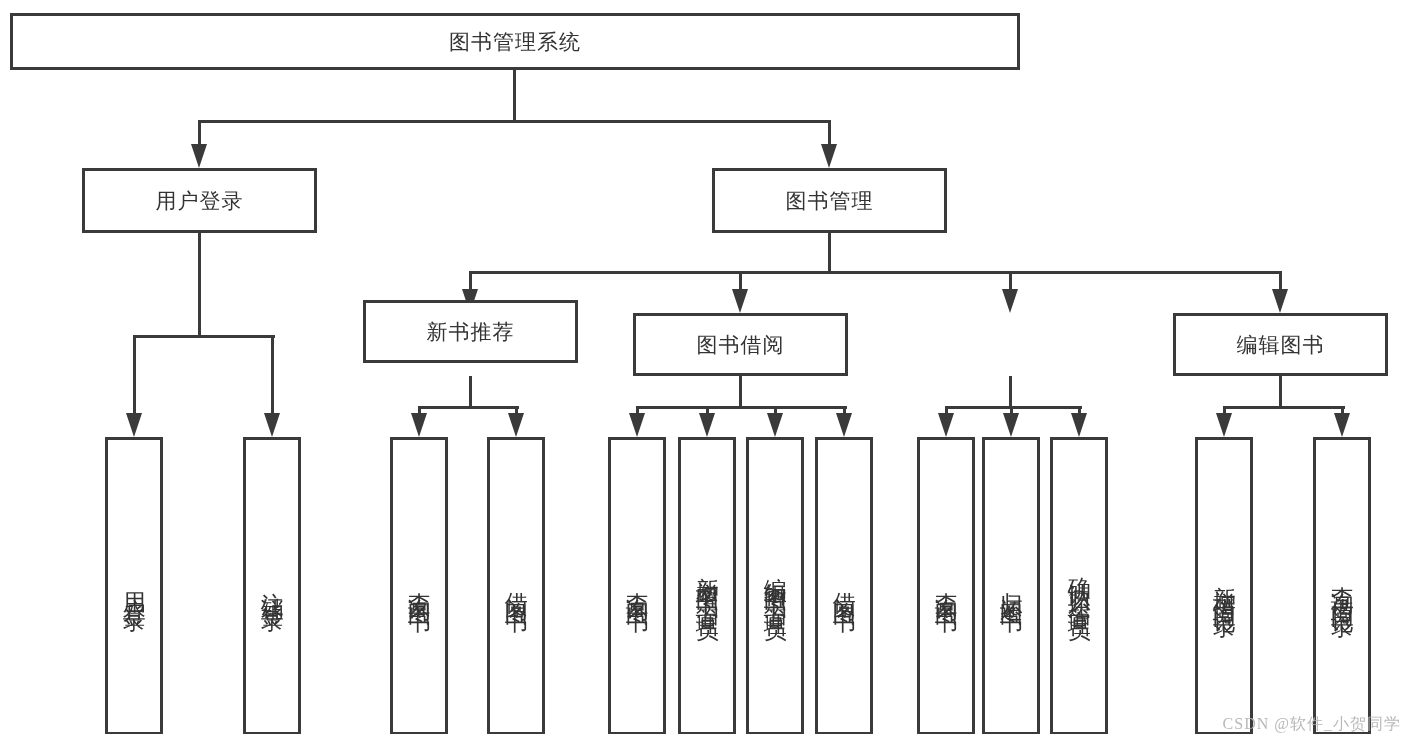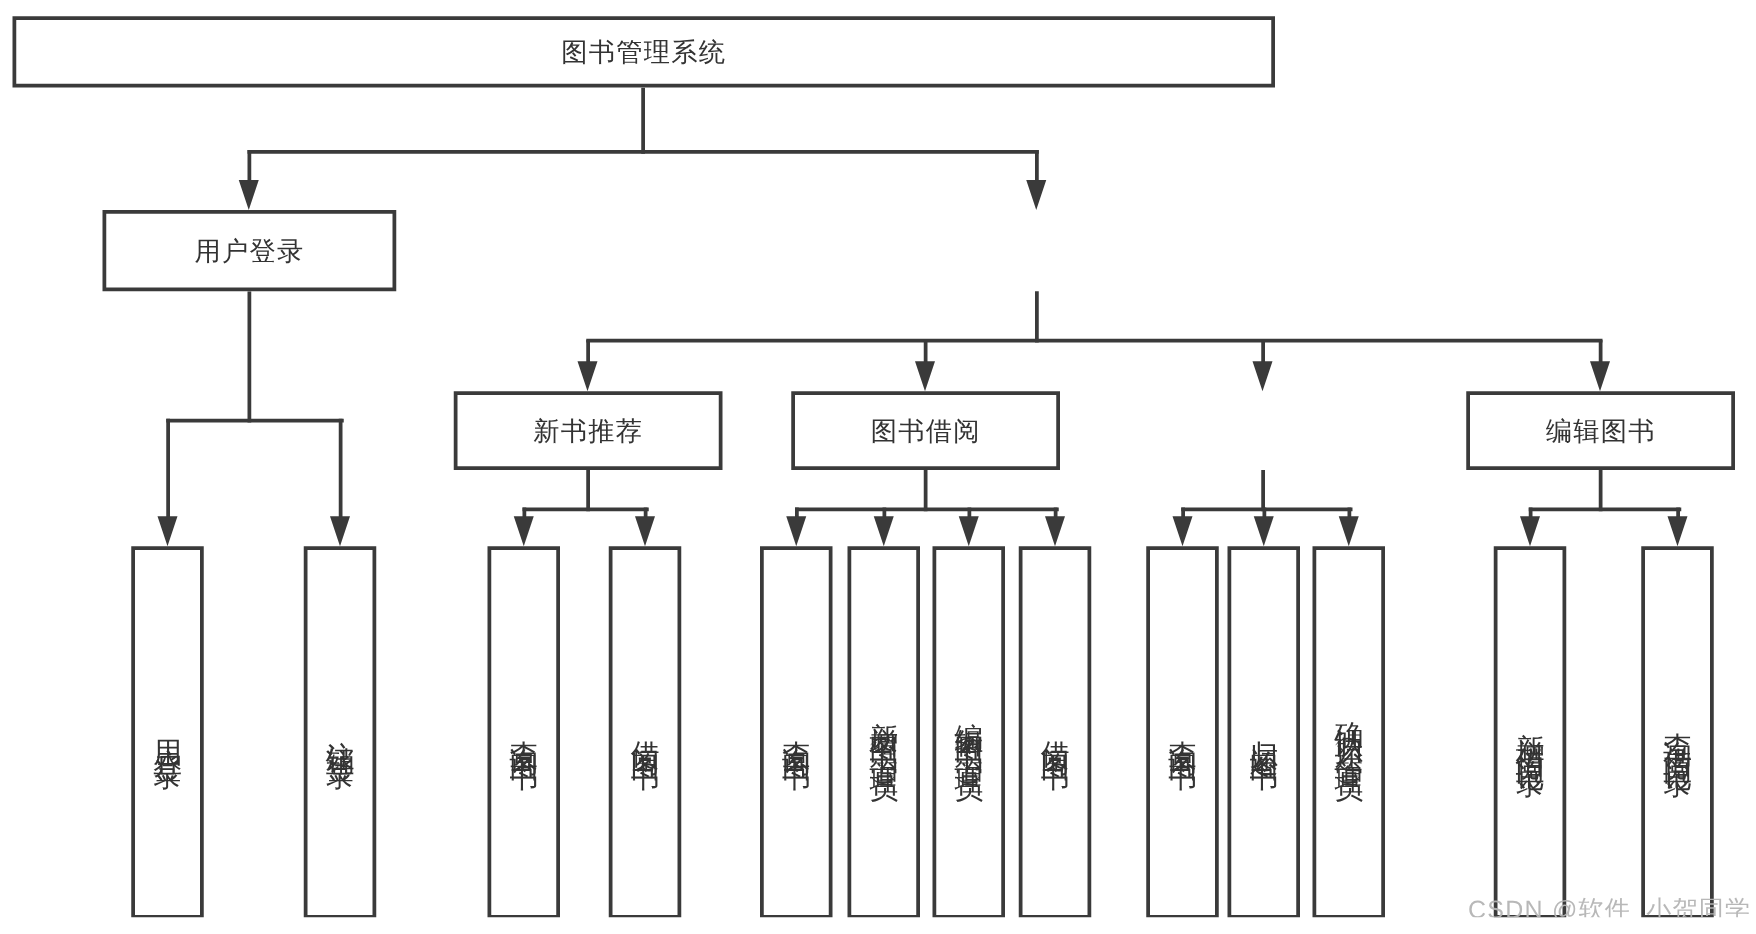--- a/index.html
+++ b/index.html
@@ -1,20 +1,20 @@
 <!DOCTYPE html>
 <html><head>
 <meta charset="utf-8">
 <style>
   html,body{margin:0;padding:0;background:#ffffff;}
   #canvas{
     position:relative;
     width:1405px;height:734px;
     background:#ffffff;
-    font-family:Liberation Sans, sans-serif;
+    font-family:Liberation Serif, serif;
     overflow:hidden;
   }
   .box{
     position:absolute;
     box-sizing:border-box;
     border:3px solid #3a3a3a;
     background:#ffffff;
     display:flex;align-items:center;justify-content:center;
     color:#333333;
     font-size:21px;
@@ -33,21 +33,21 @@
   .ah{
     position:absolute;width:0;height:0;
     border-left:8px solid transparent;
     border-right:8px solid transparent;
     border-top:24px solid #3a3a3a;
     z-index:1;
   }
   .watermark{
     position:absolute;
     top:714px;right:4px;
-    font-size:20px;
+    font-size:16px;
     color:#b5b5b5;
     opacity:.95;
     letter-spacing:1px;
     white-space:nowrap;
     z-index:5;
   }
 </style>
 </head>
 <body>
 
@@ -108,22 +108,23 @@
   <div class="ln" style="left:1279px;top:376px;width:3px;height:33px"></div>
   <div class="ln" style="left:1223px;top:406px;width:122px;height:3px"></div>
   <div class="ln" style="left:1223px;top:406px;width:3px;height:10px"></div>
   <div class="ln" style="left:1341px;top:406px;width:3px;height:10px"></div>
   <div class="ah" style="left:1216px;top:413px"></div>
   <div class="ah" style="left:1334px;top:413px"></div>
 
   <div class="box" style="left:10px;top:13px;width:1010px;height:57px">图书管理系统</div>
 
   <div class="box" style="left:82px;top:168px;width:235px;height:65px">用户登录</div>
+  <div class="box" style="left:712px;top:168px;width:235px;height:65px">图书管理</div>
 
-  <div class="box" style="left:363px;top:313px;width:215px;height:63px">新书推荐</div>
+  <div class="box" style="left:363px;top:300px;width:215px;height:63px">新书推荐</div>
   <div class="box" style="left:633px;top:313px;width:215px;height:63px">图书借阅</div>
   <div class="box" style="left:1173px;top:313px;width:215px;height:63px">编辑图书</div>
 
   <div class="box leaf" style="left:105px;top:437px;width:58px;height:298px">
     <span class="vtext">用户登录</span>
   </div>
   <div class="box leaf" style="left:243px;top:437px;width:58px;height:298px">
     <span class="vtext">注销登录</span>
   </div>
 

